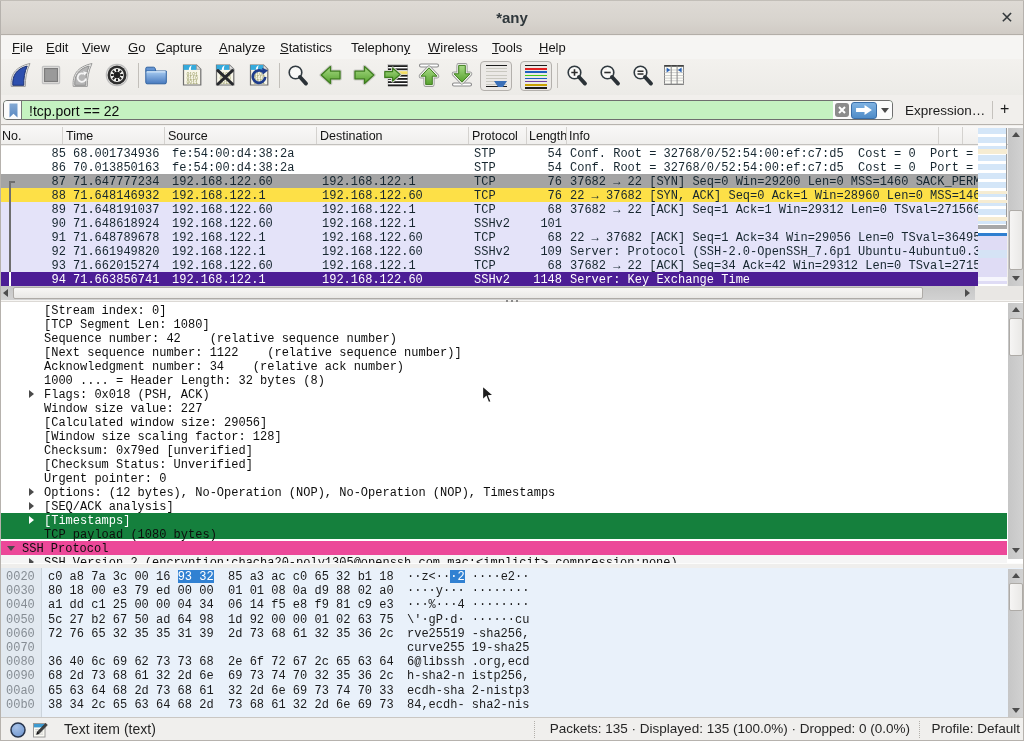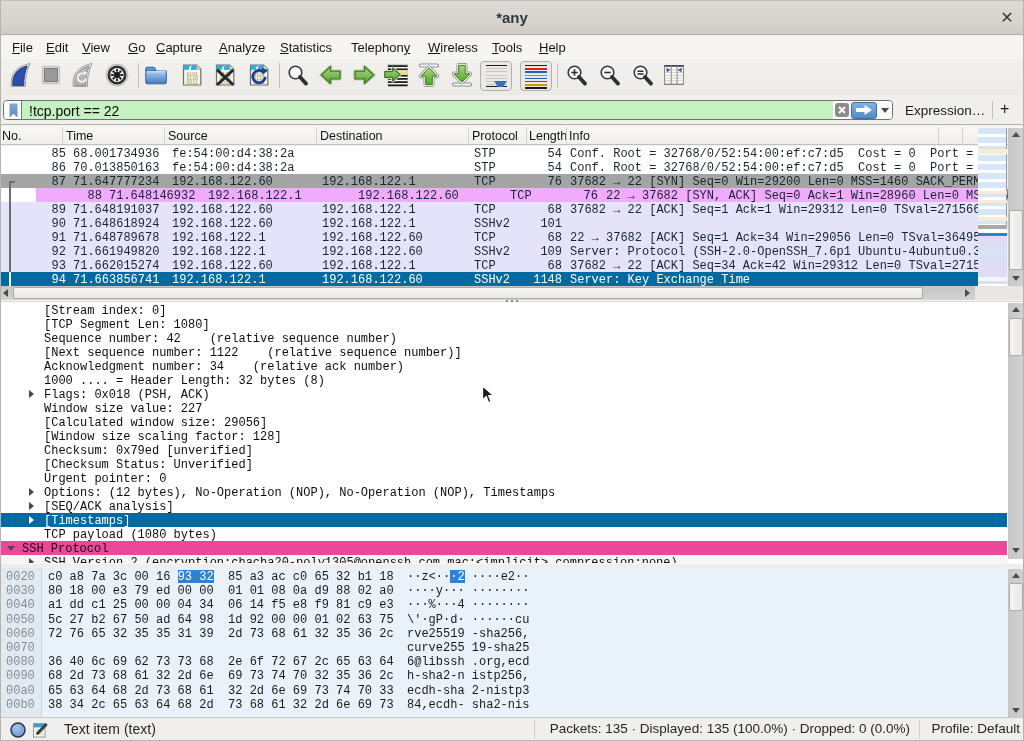--- a/index.html
+++ b/index.html
@@ -288,21 +288,21 @@
   </div>
 <div class="abs" style="left:0;top:174px;width:978px;height:14px;background:#a4a4a4;color:#16262f;overflow:hidden;">
     <span class="mono abs" style="left:0;top:1px;width:66px;text-align:right;">87</span>
     <span class="mono abs" style="left:73px;top:1px;">71.647777234</span>
     <span class="mono abs" style="left:172px;top:1px;">192.168.122.60</span>
     <span class="mono abs" style="left:322px;top:1px;">192.168.122.1</span>
     <span class="mono abs" style="left:474px;top:1px;">TCP</span>
     <span class="mono abs" style="left:480px;top:1px;width:82px;text-align:right;">76</span>
     <span class="mono abs" style="left:570px;top:1px;">37682 → 22 [SYN] Seq=0 Win=29200 Len=0 MSS=1460 SACK_PERM=1 TSval=271566</span>
   </div>
-<div class="abs" style="left:0;top:188px;width:978px;height:14px;background:#f0abfc;color:#16262f;overflow:hidden;margin-left:36px;">
+<div class="abs" style="left:0;top:188px;width:978px;height:14px;background:#fde047;color:#16262f;overflow:hidden;">
     <span class="mono abs" style="left:0;top:1px;width:66px;text-align:right;">88</span>
     <span class="mono abs" style="left:73px;top:1px;">71.648146932</span>
     <span class="mono abs" style="left:172px;top:1px;">192.168.122.1</span>
     <span class="mono abs" style="left:322px;top:1px;">192.168.122.60</span>
     <span class="mono abs" style="left:474px;top:1px;">TCP</span>
     <span class="mono abs" style="left:480px;top:1px;width:82px;text-align:right;">76</span>
     <span class="mono abs" style="left:570px;top:1px;">22 → 37682 [SYN, ACK] Seq=0 Ack=1 Win=28960 Len=0 MSS=1460 SACK_PERM=1</span>
   </div>
 <div class="abs" style="left:0;top:202px;width:978px;height:14px;background:#e4e3f9;color:#16262f;overflow:hidden;">
     <span class="mono abs" style="left:0;top:1px;width:66px;text-align:right;">89</span>
@@ -341,21 +341,21 @@
   </div>
 <div class="abs" style="left:0;top:258px;width:978px;height:14px;background:#e4e3f9;color:#16262f;overflow:hidden;">
     <span class="mono abs" style="left:0;top:1px;width:66px;text-align:right;">93</span>
     <span class="mono abs" style="left:73px;top:1px;">71.662015274</span>
     <span class="mono abs" style="left:172px;top:1px;">192.168.122.60</span>
     <span class="mono abs" style="left:322px;top:1px;">192.168.122.1</span>
     <span class="mono abs" style="left:474px;top:1px;">TCP</span>
     <span class="mono abs" style="left:480px;top:1px;width:82px;text-align:right;">68</span>
     <span class="mono abs" style="left:570px;top:1px;">37682 → 22 [ACK] Seq=34 Ack=42 Win=29312 Len=0 TSval=2715666 TSecr=3</span>
   </div>
-<div class="abs" style="left:0;top:272px;width:978px;height:14px;background:#0369a1;color:#ffffff;overflow:hidden;">
+<div class="abs" style="left:0;top:272px;width:978px;height:14px;background:#4c1d95;color:#ffffff;overflow:hidden;">
     <span class="mono abs" style="left:0;top:1px;width:66px;text-align:right;">94</span>
     <span class="mono abs" style="left:73px;top:1px;">71.663856741</span>
     <span class="mono abs" style="left:172px;top:1px;">192.168.122.1</span>
     <span class="mono abs" style="left:322px;top:1px;">192.168.122.60</span>
     <span class="mono abs" style="left:474px;top:1px;">SSHv2</span>
     <span class="mono abs" style="left:480px;top:1px;width:82px;text-align:right;">1148</span>
     <span class="mono abs" style="left:570px;top:1px;">Server: Key Exchange Time</span>
   </div>
 <div class="abs" style="left:9px;top:181px;width:1.5px;height:91px;background:#6e6e6e;"></div>
 <div class="abs" style="left:9px;top:181px;width:6px;height:1.5px;background:#6e6e6e;"></div>
@@ -426,21 +426,21 @@
     <span class="mono abs" style="left:44px;top:1px;">Urgent pointer: 0</span>
   </div>
 <div class="abs" style="left:0;top:485px;width:1007px;height:14px;color:#0d0d0d;overflow:hidden;">
     <span class="abs" style="left:29px;top:3px;width:0;height:0;border-top:4px solid transparent;border-bottom:4px solid transparent;border-left:5px solid #4a4a4a;"></span>
     <span class="mono abs" style="left:44px;top:1px;">Options: (12 bytes), No-Operation (NOP), No-Operation (NOP), Timestamps</span>
   </div>
 <div class="abs" style="left:0;top:499px;width:1007px;height:14px;color:#0d0d0d;overflow:hidden;">
     <span class="abs" style="left:29px;top:3px;width:0;height:0;border-top:4px solid transparent;border-bottom:4px solid transparent;border-left:5px solid #4a4a4a;"></span>
     <span class="mono abs" style="left:44px;top:1px;">[SEQ/ACK analysis]</span>
   </div>
-<div class="abs" style="left:0;top:513px;width:1007px;height:14px;background:#0369a1;color:#ffffff;overflow:hidden;">
+<div class="abs" style="left:0;top:513px;width:1007px;height:26px;background:#15803d;color:#ffffff;overflow:hidden;">
     <span class="abs" style="left:29px;top:3px;width:0;height:0;border-top:4px solid transparent;border-bottom:4px solid transparent;border-left:5px solid #ffffff;"></span>
     <span class="mono abs" style="left:44px;top:1px;">[Timestamps]</span>
   </div>
 <div class="abs" style="left:0;top:527px;width:1007px;height:14px;color:#0d0d0d;overflow:hidden;">
     <span class="mono abs" style="left:44px;top:1px;">TCP payload (1080 bytes)</span>
   </div>
 <div class="abs" style="left:0;top:541px;width:1007px;height:14px;background:#ec4899;color:#0d0d0d;overflow:hidden;">
     <span class="abs" style="left:7px;top:5px;width:0;height:0;border-left:4px solid transparent;border-right:4px solid transparent;border-top:5px solid #4a4a4a;"></span>
     <span class="mono abs" style="left:22px;top:1px;">SSH Protocol</span>
   </div>

